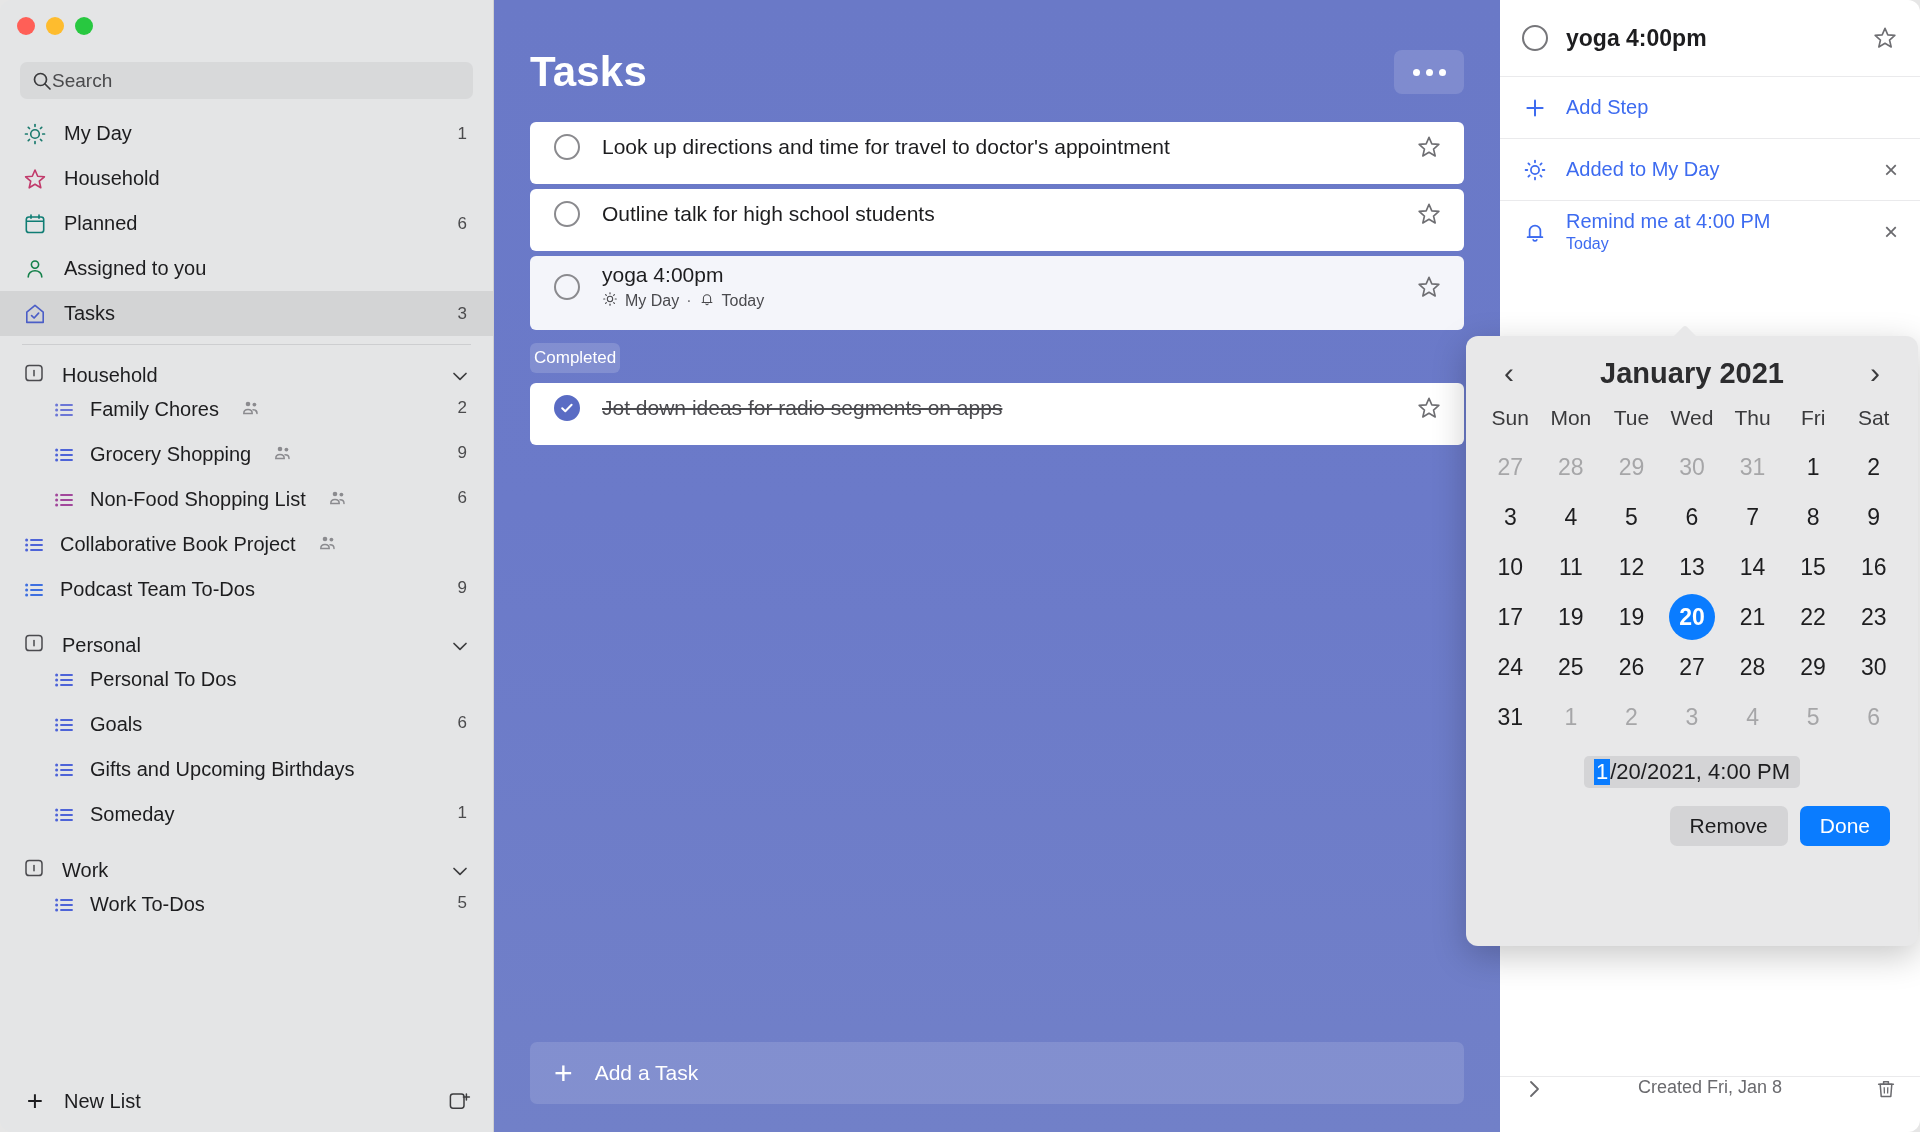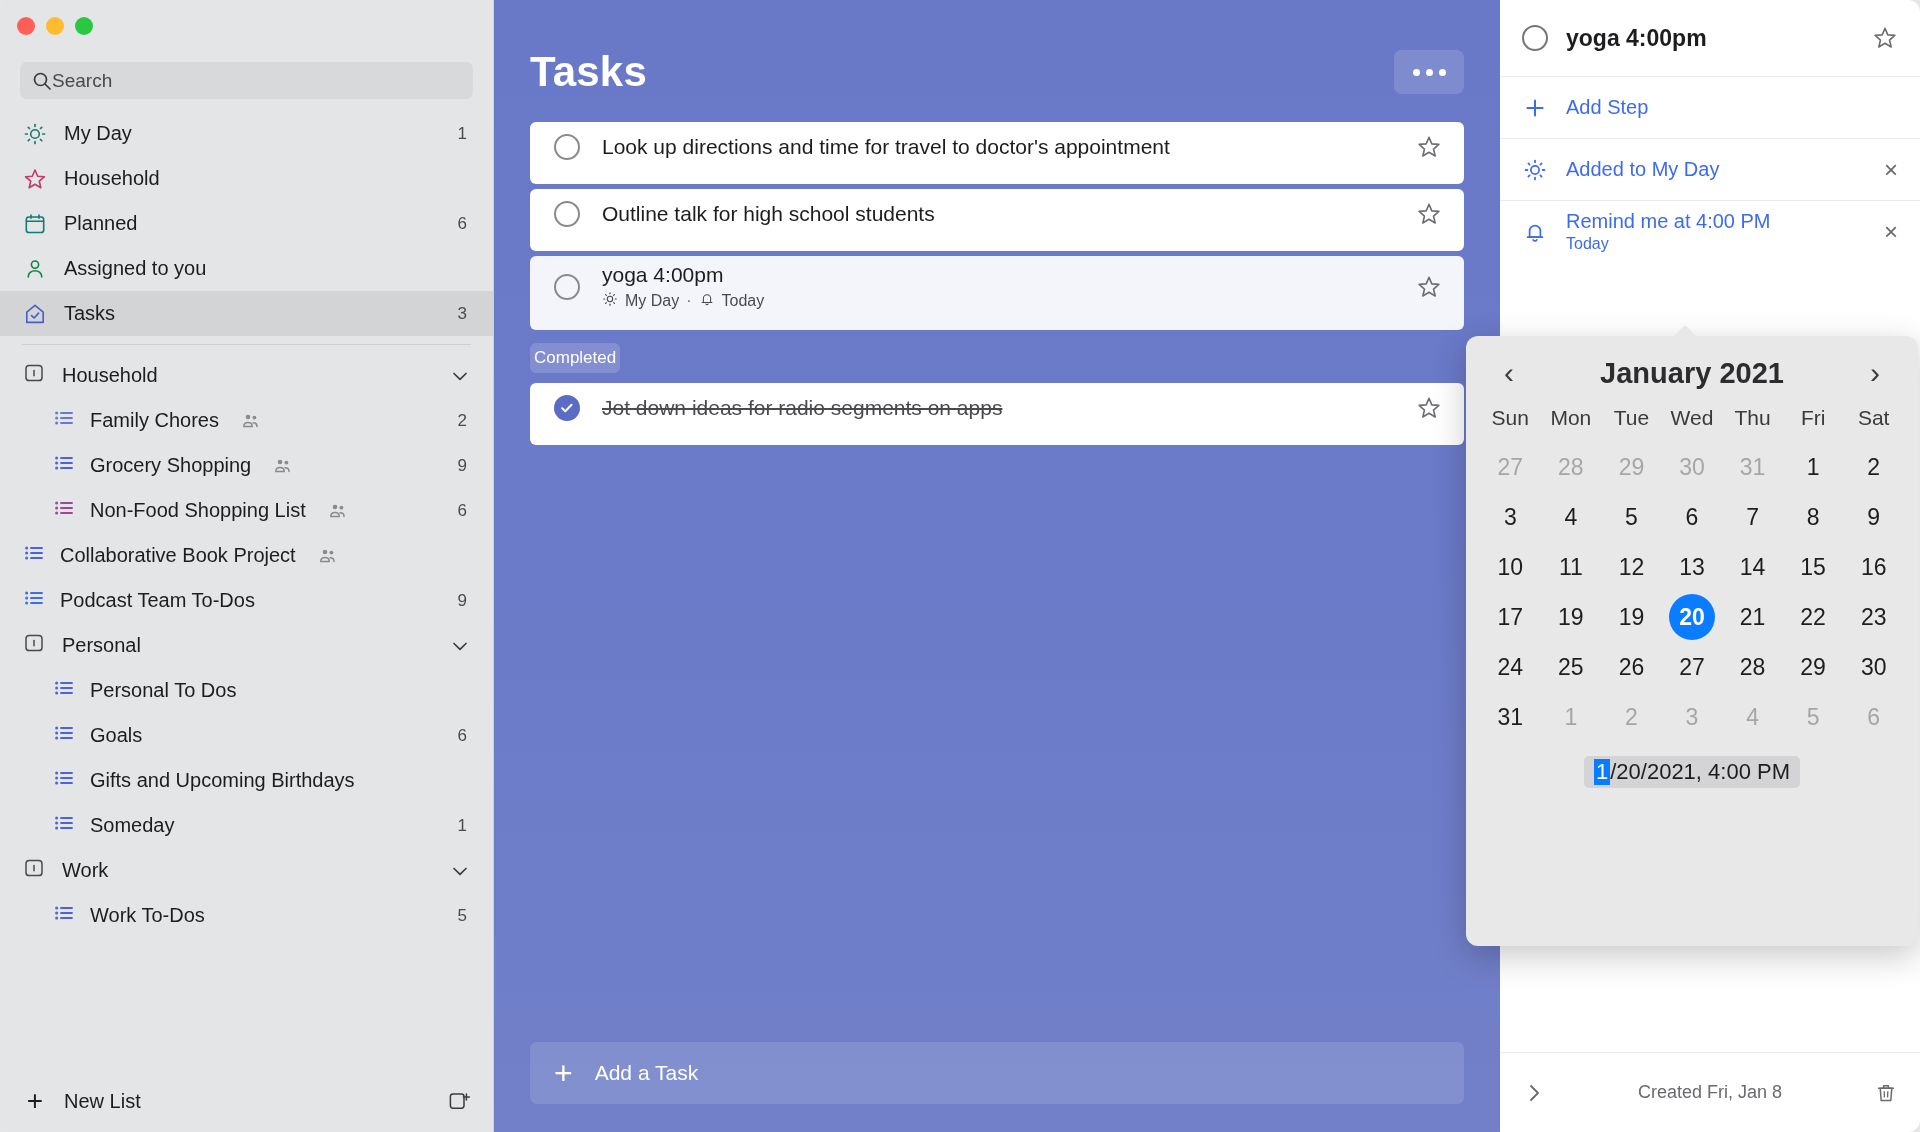--- a/index.html
+++ b/index.html
@@ -74,21 +74,21 @@
 
   .divider { height: 1px; background: #cdced0; margin: 8px 22px 8px 22px; }
 
   .group-head {
     display: flex; align-items: center;
     height: 45px; padding: 0 22px;
     gap: 16px; font-size: 20px; color: #1d1d1f;
   }
   .group-head .chev { margin-left: auto; color: #3c3c3e; display:flex; }
   .list-item {
-    display: flex; align-items: center;
+    display: flex; align-items: flex-start;
     height: 45px; gap: 14px; font-size: 20px; color: #1d1d1f;
   }
   .list-item.indent { padding: 0 22px 0 52px; }
   .list-item.flat { padding: 0 22px 0 22px; }
   .list-item .lbl { white-space: nowrap; }
   .list-item .shared { margin-left: 8px; display: flex; align-items: center; }
   .list-item .count { margin-left: auto; font-size: 17px; color: #4b4b4d; padding-right: 4px;}
   .spacer { flex: 1 1 auto; }
   .newlist-row {
     display: flex; align-items: center;
@@ -193,22 +193,22 @@
     display: flex; align-items: center;
     min-height: 62px; padding: 0 22px; gap: 18px;
     border-top: 1px solid #eaeaec;
   }
   .detail-row .icon { width: 26px; flex: 0 0 26px; display: flex; align-items: center; justify-content: center; }
   .detail-row .txt { color: #3d6bf0; font-size: 20px; }
   .detail-row .sub { color: #3d6bf0; font-size: 16px; margin-top: 2px;}
   .detail-row .x { margin-left: auto; color: #6a6a6e; font-size: 24px; line-height: 1; }
   .detail-foot {
     margin-top: auto;
-    display: flex; align-items: center;
-    height: 80px; padding: 0 22px;
+    display: flex; align-items: flex-start;
+    height: 56px; padding: 0 22px;
     border-top: 1px solid #eaeaec;
   }
   .detail-foot .chev { color: #6a6a6e; display:flex;}
   .detail-foot .created { margin: 0 auto; color: #6a6a6e; font-size: 18px;}
   .detail-foot .trash { display:flex; }
 
   
   .calendar {
     position: absolute;
     left: 1466px; top: 336px;
@@ -861,15 +861,19 @@
         <div class="cal-day muted"><span>4</span></div>
         <div class="cal-day muted"><span>5</span></div>
         <div class="cal-day muted"><span>6</span></div>
       </div>
     <div class="cal-input-row">
       <div class="cal-input">
         <span class="hl">1</span>
           <span>/20/2021,  4:00 PM</span>
       </div>
     </div>
+    <div class="cal-btns">
+      <div class="btn remove">Remove</div>
+      <div class="btn done">Done</div>
+    </div>
   </div>
 
 </div>
 
 </body></html>

